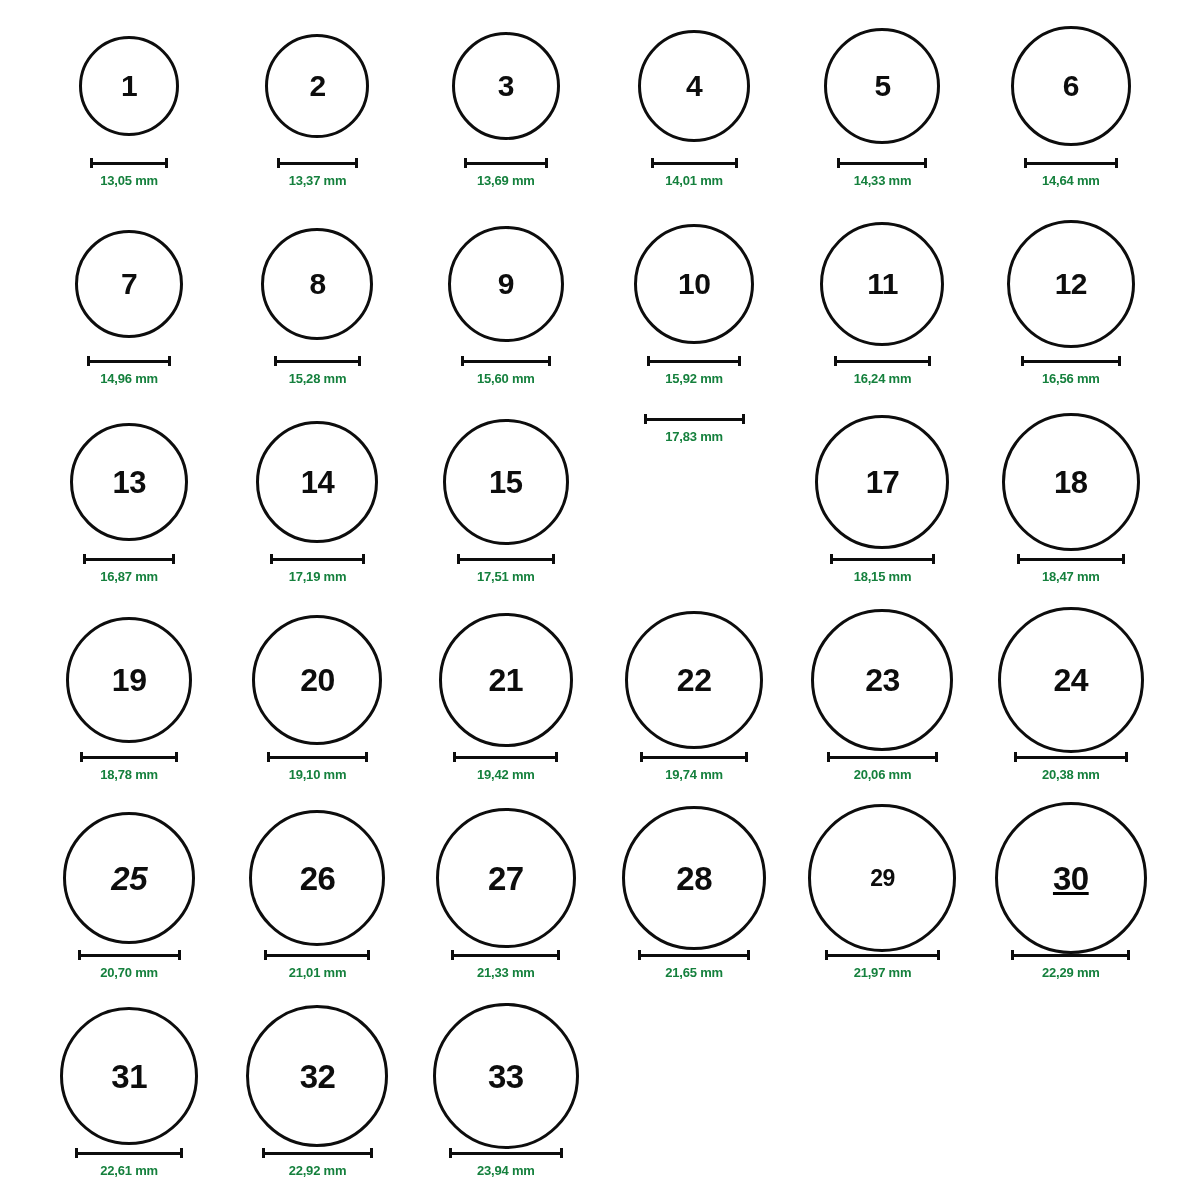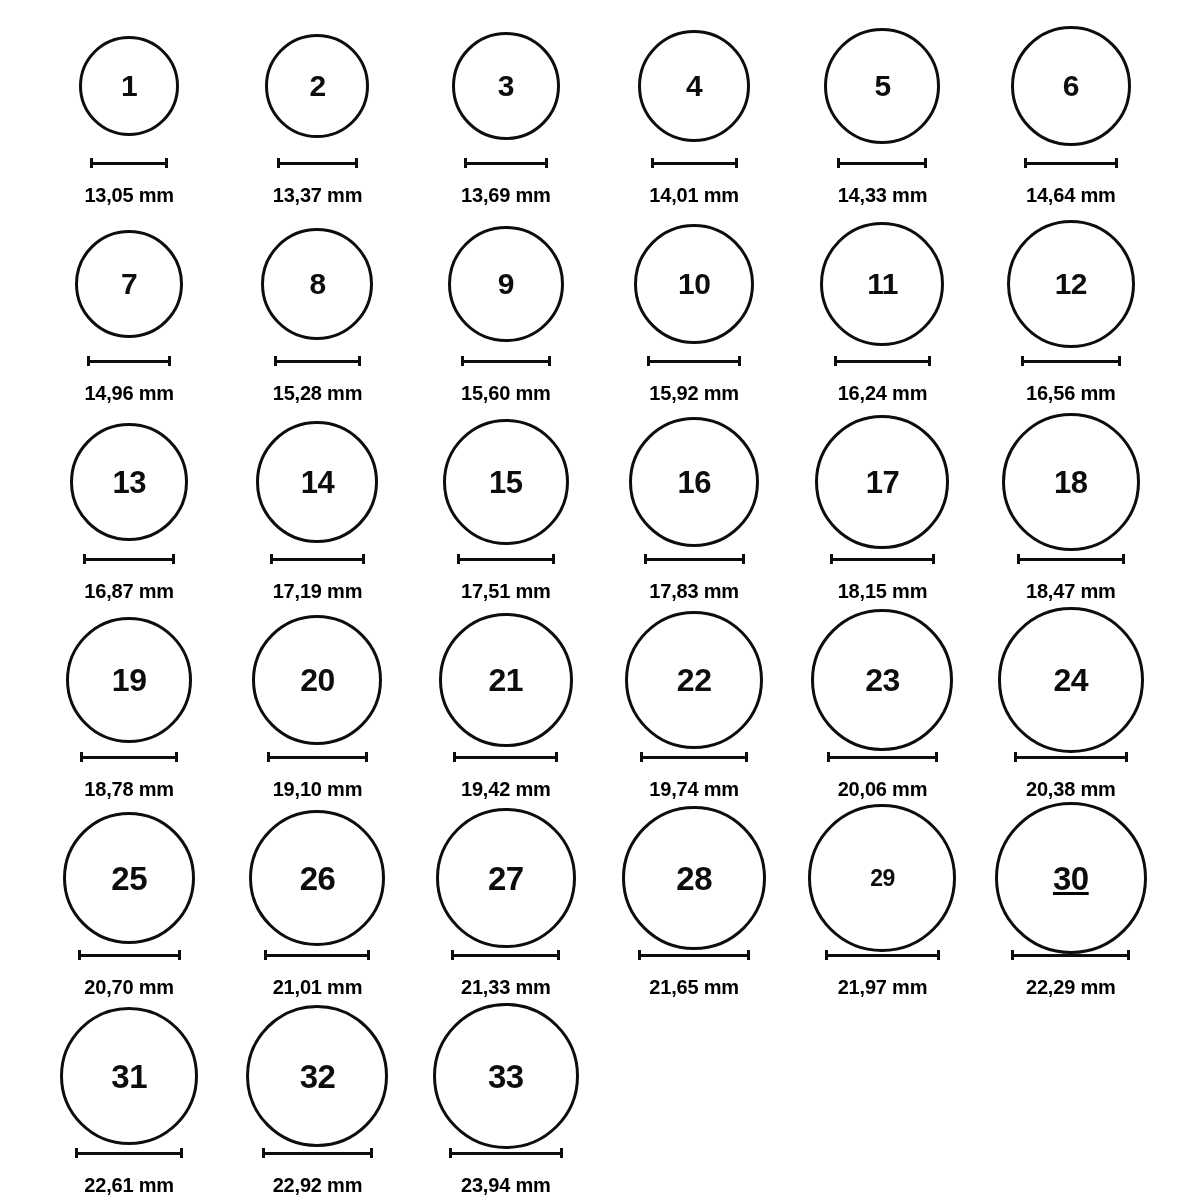--- a/index.html
+++ b/index.html
@@ -75,24 +75,24 @@
   .arrow .cap {
     position: absolute;
     top: 0;
     width: 3px;
     height: 10px;
     background: #0d0d0d;
   }
   .arrow .cap.left { left: 0; }
   .arrow .cap.right { right: 0; }
   .mm-label {
-    font-size: 20px;
+    font-size: 13px;
     font-weight: bold;
-    color: #000000;
-    margin-top: 16px;
+    color: #15803d;
+    margin-top: 5px;
     white-space: nowrap;
     letter-spacing: -0.2px;
   }
 </style>
 </head>
 <body>
 
 <div id="chart">
   <div class="grid">
       <div class="cell">
@@ -314,25 +314,20 @@
         <div class="measure">
           <div class="arrow" style="width: 98px;">
             <div class="bar"></div>
             <div class="cap left"></div>
             <div class="cap right"></div>
           </div>
           <div class="mm-label">17,51 mm</div>
         </div>
       </div>
       <div class="cell">
-        <div class="circle-wrap">
-          <div class="circle" style="width: 130px; height: 130px;">
-            <span class="size-num" style="font-size: 31px;">16</span>
-          </div>
-        </div>
         <div class="measure">
           <div class="arrow" style="width: 101px;">
             <div class="bar"></div>
             <div class="cap left"></div>
             <div class="cap right"></div>
           </div>
           <div class="mm-label">17,83 mm</div>
         </div>
       </div>
       <div class="cell">
@@ -450,21 +445,21 @@
           <div class="arrow" style="width: 114px;">
             <div class="bar"></div>
             <div class="cap left"></div>
             <div class="cap right"></div>
           </div>
           <div class="mm-label">20,38 mm</div>
         </div>
       </div>
       <div class="cell">
         <div class="circle-wrap">
-          <div class="circle" style="width: 132px; height: 132px;">
+          <div class="circle" style="width: 132px; height: 132px; font-style: italic;">
             <span class="size-num" style="font-size: 33px;">25</span>
           </div>
         </div>
         <div class="measure">
           <div class="arrow" style="width: 103px;">
             <div class="bar"></div>
             <div class="cap left"></div>
             <div class="cap right"></div>
           </div>
           <div class="mm-label">20,70 mm</div>

